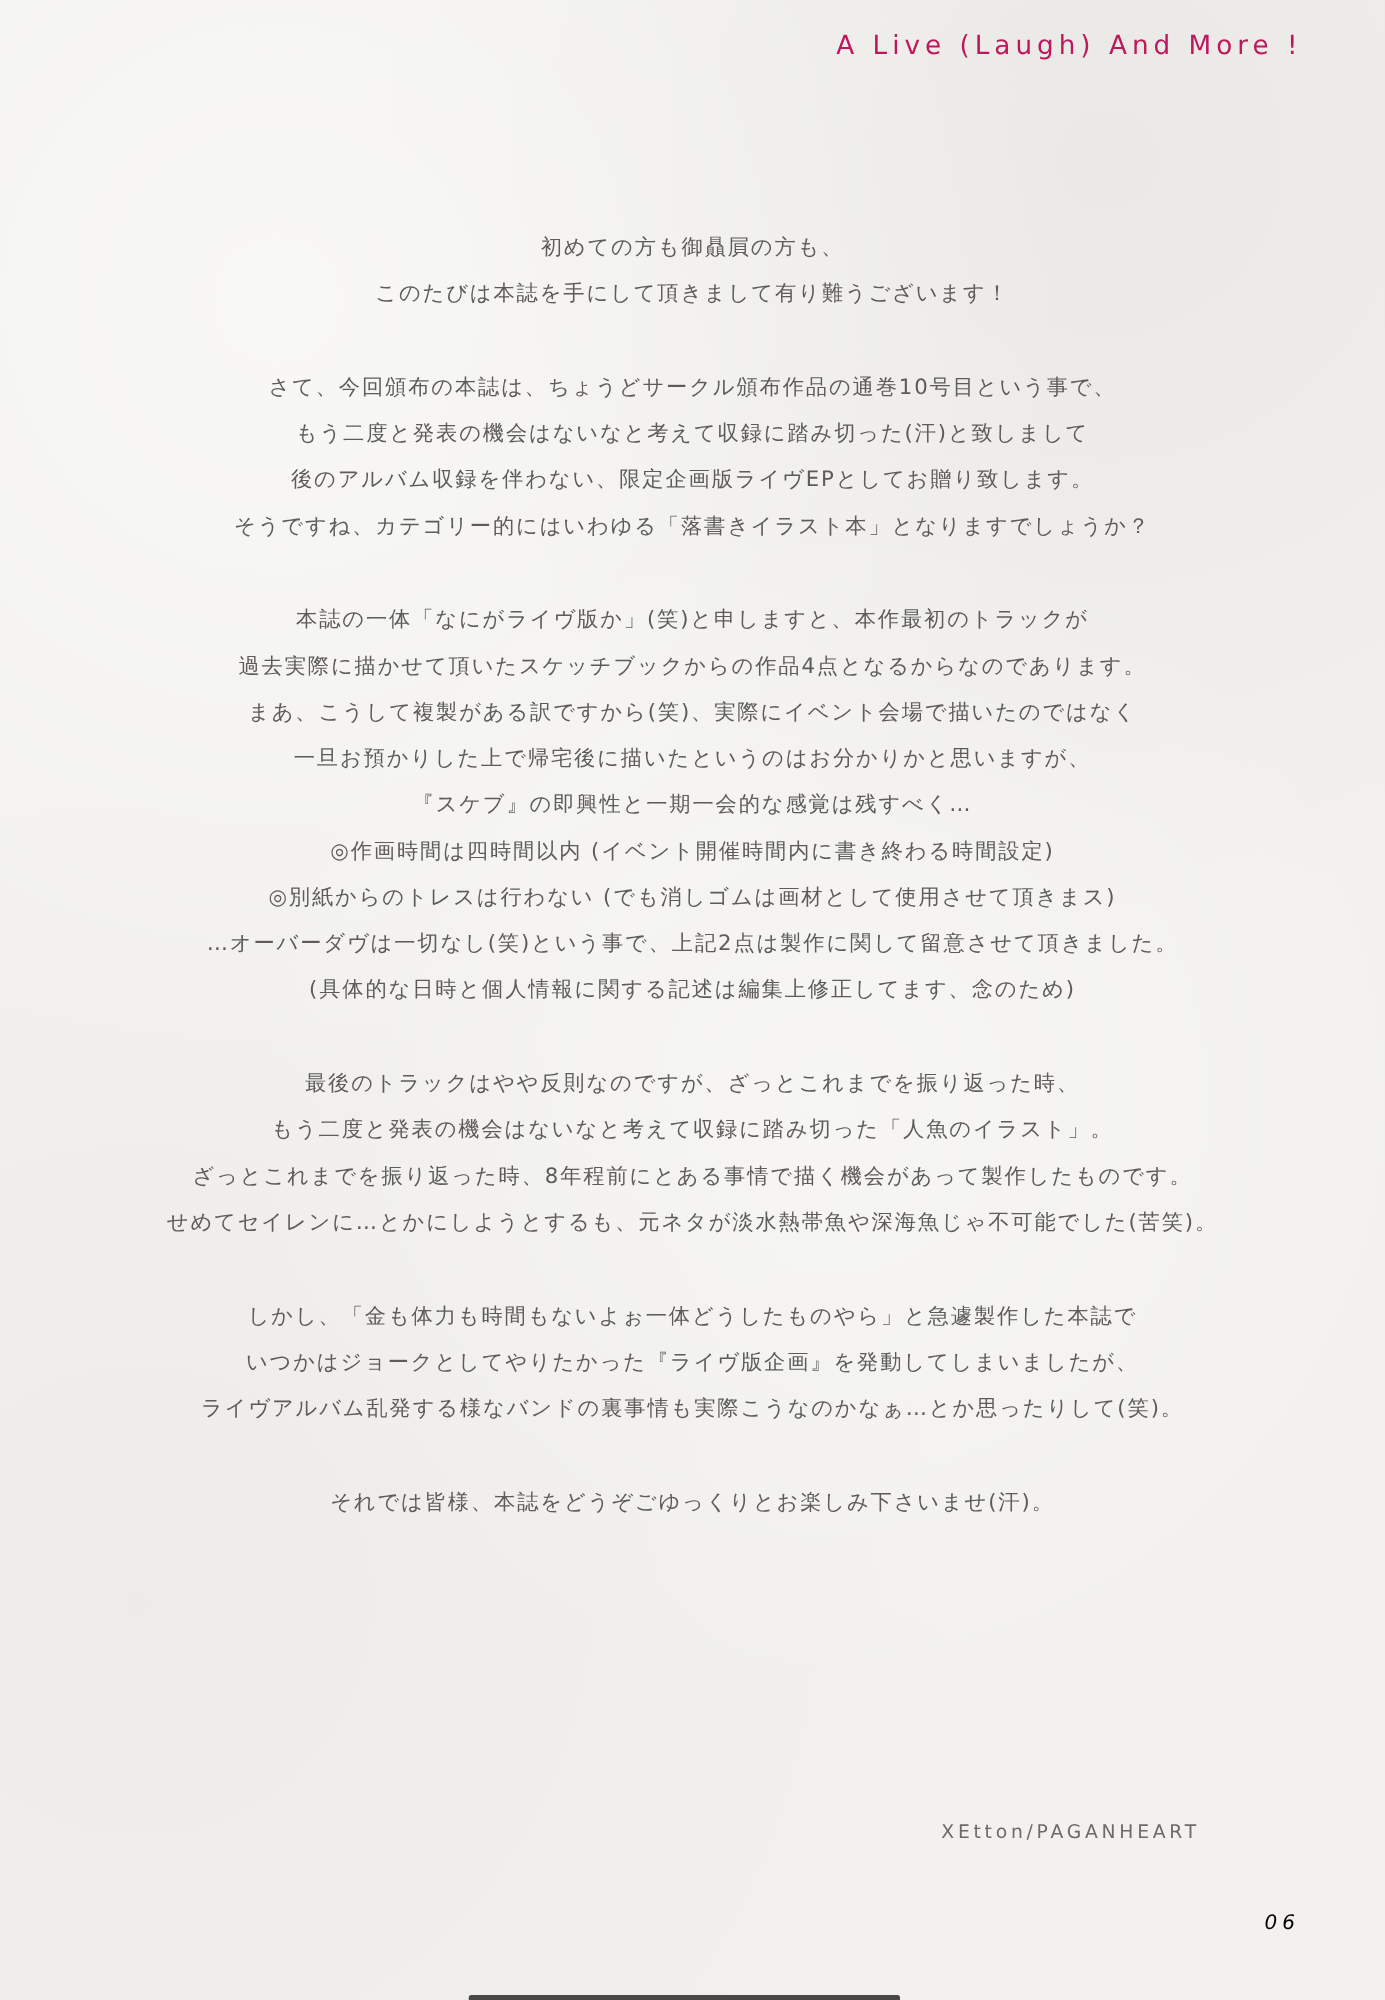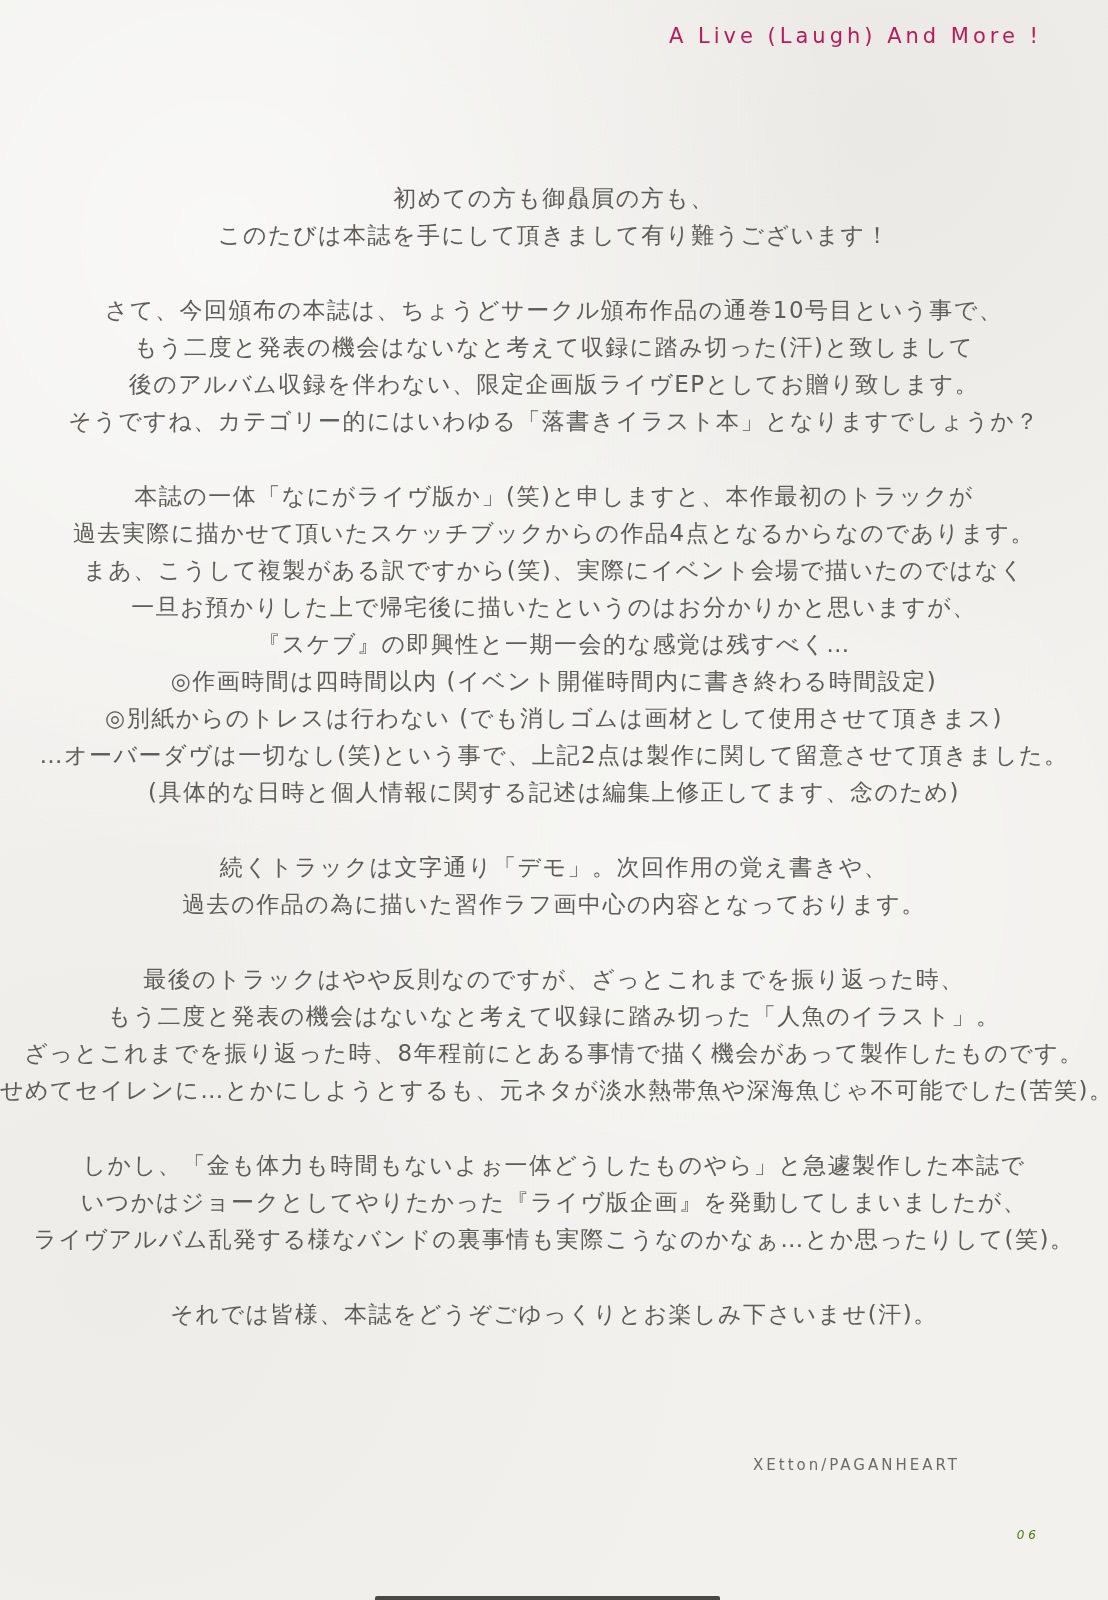--- a/index.html
+++ b/index.html
@@ -27,41 +27,41 @@
   .content {
     position: absolute;
     top: 180px;
     left: 0;
     width: 1108px;
     text-align: center;
     color: #5d5c58;
   }
   .para { margin-bottom: 38px; }
   .line {
-    font-size: 23px;
+    font-size: 17px;
     line-height: 37px;
     letter-spacing: 1.5px;
     white-space: nowrap;
   }
   .signature {
     position: absolute;
     top: 1456px;
     right: 148px;
     font-size: 15px;
     letter-spacing: 3px;
     color: #6c6b67;
   }
   .page-number {
     position: absolute;
     top: 1528px;
     right: 68px;
-    font-size: 12px;
+    font-size: 16px;
     font-style: italic;
     letter-spacing: 4px;
-    color: #4d7c0f;
+    color: #000000;
     margin-left: 12px;
   }
   .scan-edge {
     position: absolute;
     bottom: 0;
     left: 375px;
     width: 345px;
     height: 4px;
     background: #2a2a28;
     border-radius: 2px 2px 0 0;
@@ -92,24 +92,20 @@
     <div class="line">過去実際に描かせて頂いたスケッチブックからの作品4点となるからなのであります。</div>
     <div class="line">まあ、こうして複製がある訳ですから(笑)、実際にイベント会場で描いたのではなく</div>
     <div class="line">一旦お預かりした上で帰宅後に描いたというのはお分かりかと思いますが、</div>
     <div class="line">『スケブ』の即興性と一期一会的な感覚は残すべく…</div>
     <div class="line">◎作画時間は四時間以内 (イベント開催時間内に書き終わる時間設定)</div>
     <div class="line">◎別紙からのトレスは行わない (でも消しゴムは画材として使用させて頂きまス)</div>
     <div class="line">…オーバーダヴは一切なし(笑)という事で、上記2点は製作に関して留意させて頂きました。</div>
     <div class="line">(具体的な日時と個人情報に関する記述は編集上修正してます、念のため)</div>
   </div>
 
-  <div class="para">
-    <div class="line">続くトラックは文字通り「デモ」。次回作用の覚え書きや、</div>
-    <div class="line">過去の作品の為に描いた習作ラフ画中心の内容となっております。</div>
-  </div>
 
   <div class="para">
     <div class="line">最後のトラックはやや反則なのですが、ざっとこれまでを振り返った時、</div>
     <div class="line">もう二度と発表の機会はないなと考えて収録に踏み切った「人魚のイラスト」。</div>
     <div class="line">ざっとこれまでを振り返った時、8年程前にとある事情で描く機会があって製作したものです。</div>
     <div class="line">せめてセイレンに…とかにしようとするも、元ネタが淡水熱帯魚や深海魚じゃ不可能でした(苦笑)。</div>
   </div>
 
   <div class="para">
     <div class="line">しかし、「金も体力も時間もないよぉ一体どうしたものやら」と急遽製作した本誌で</div>

